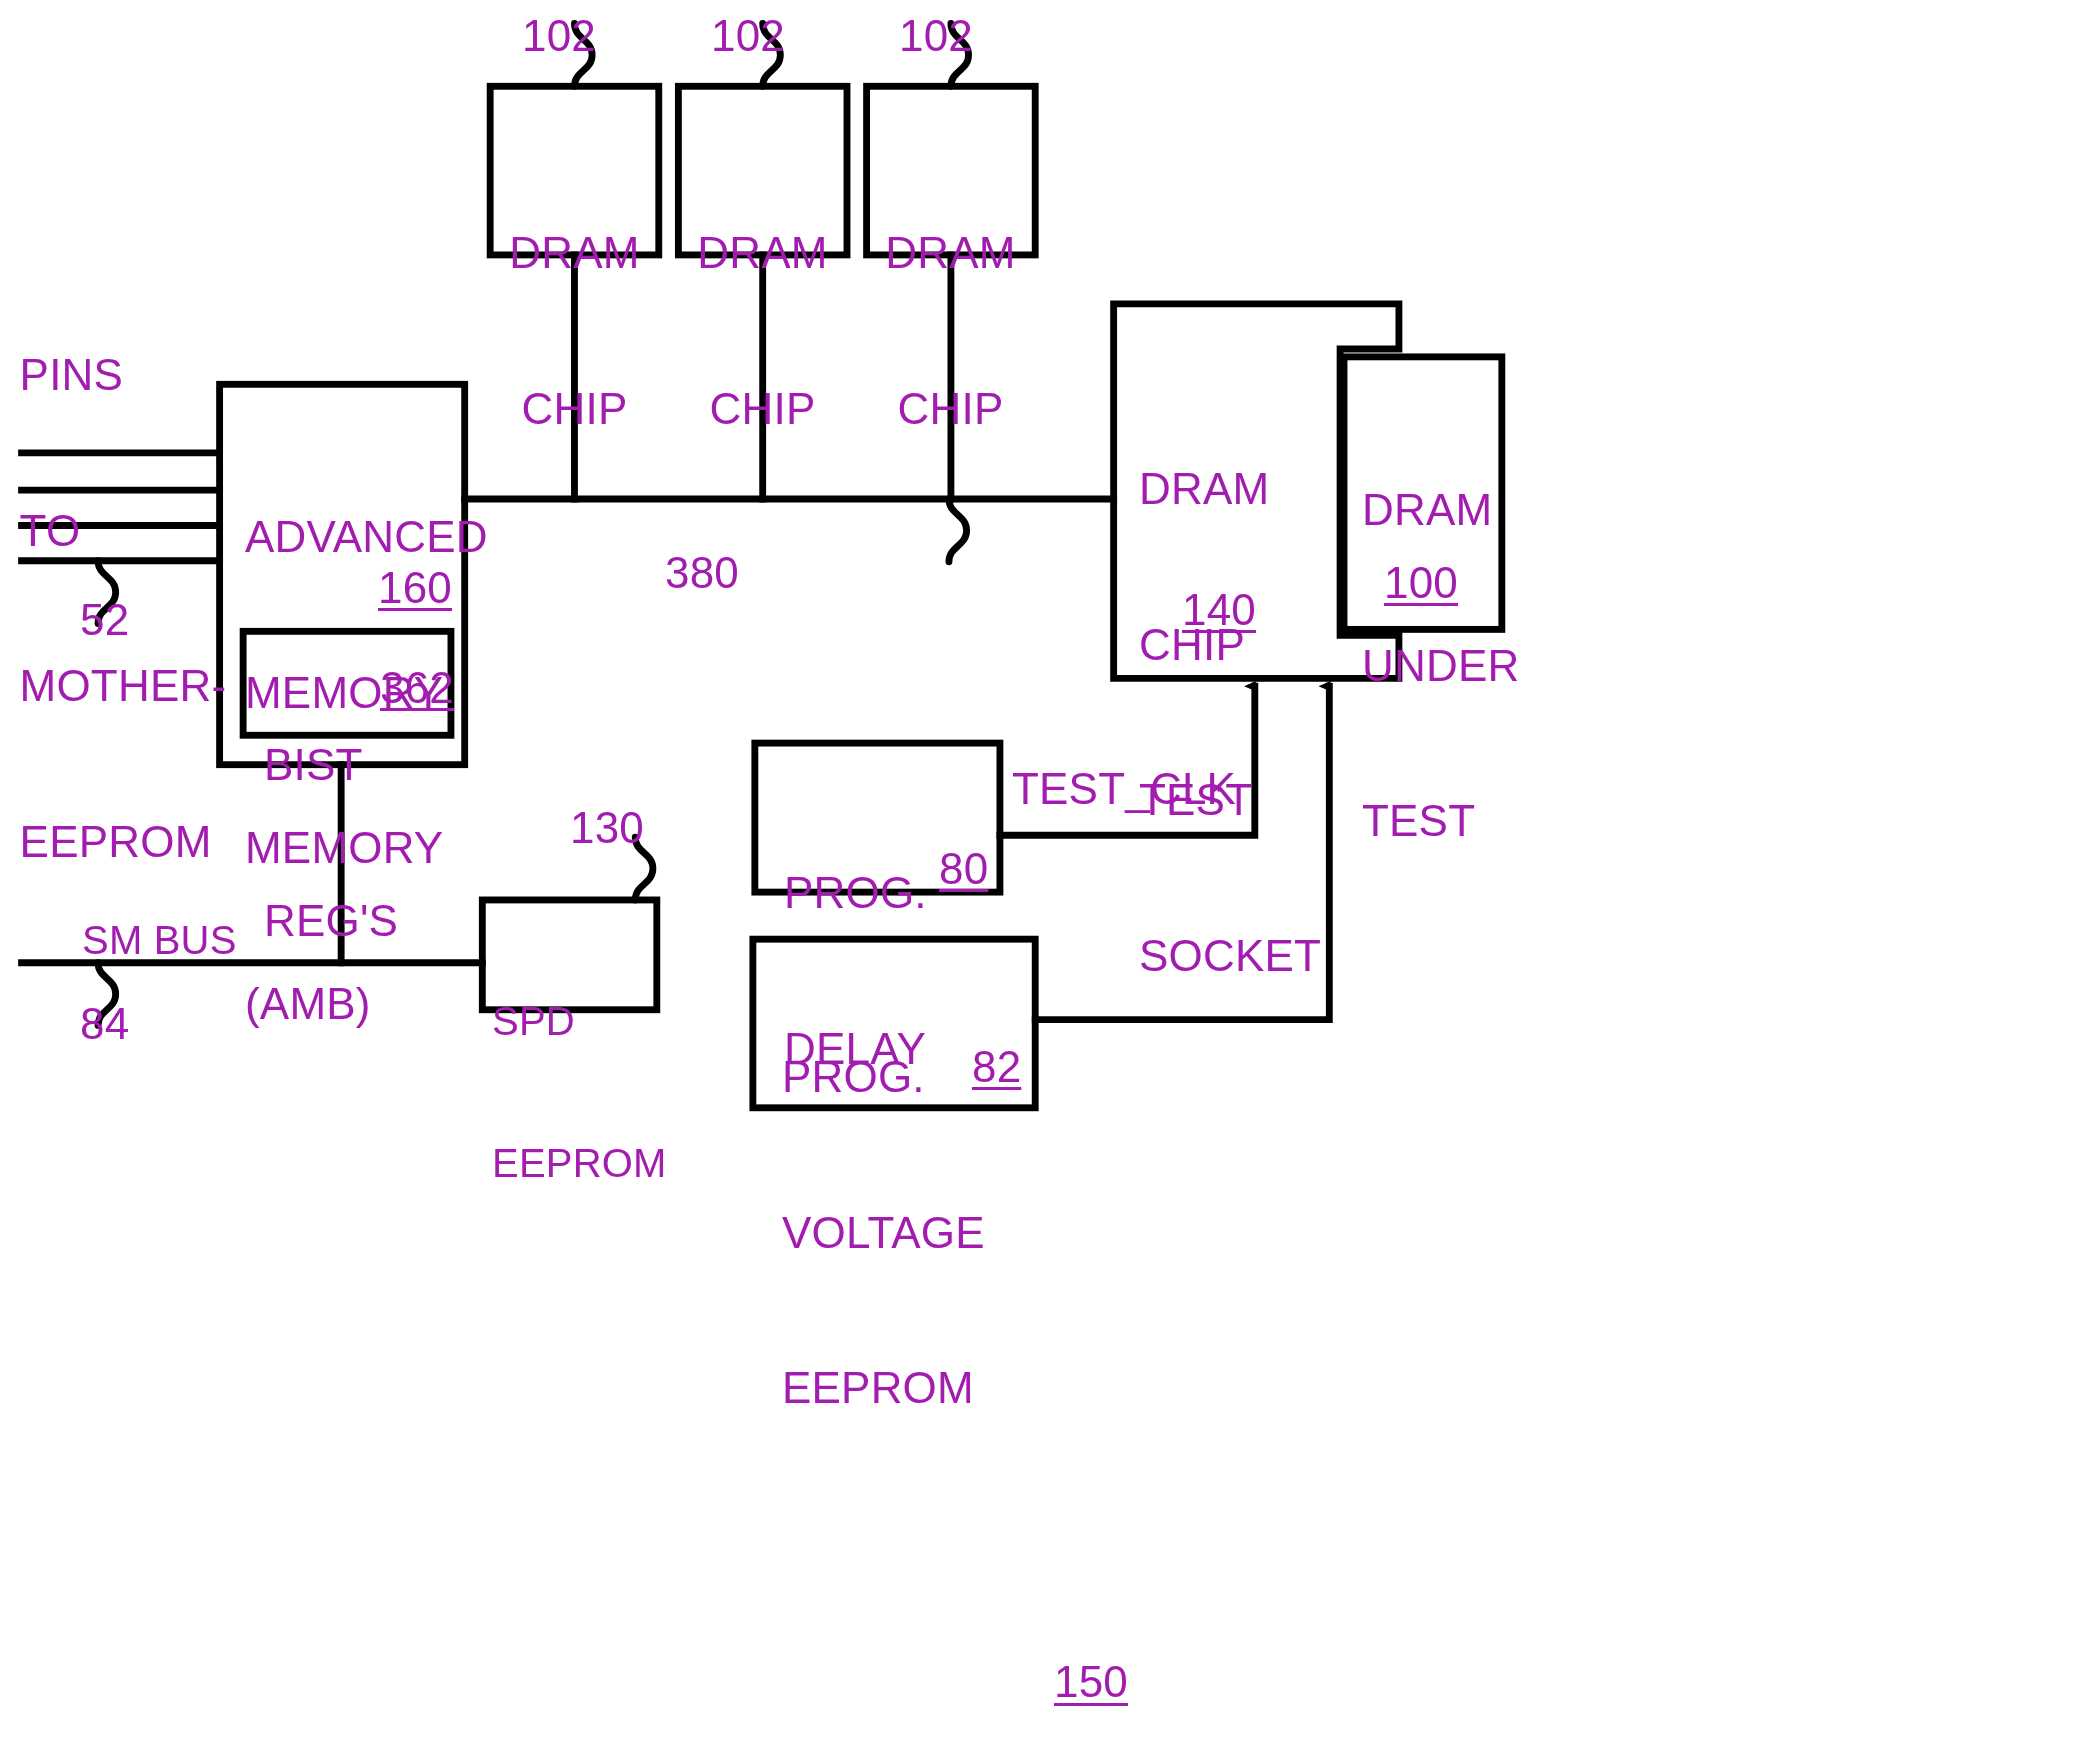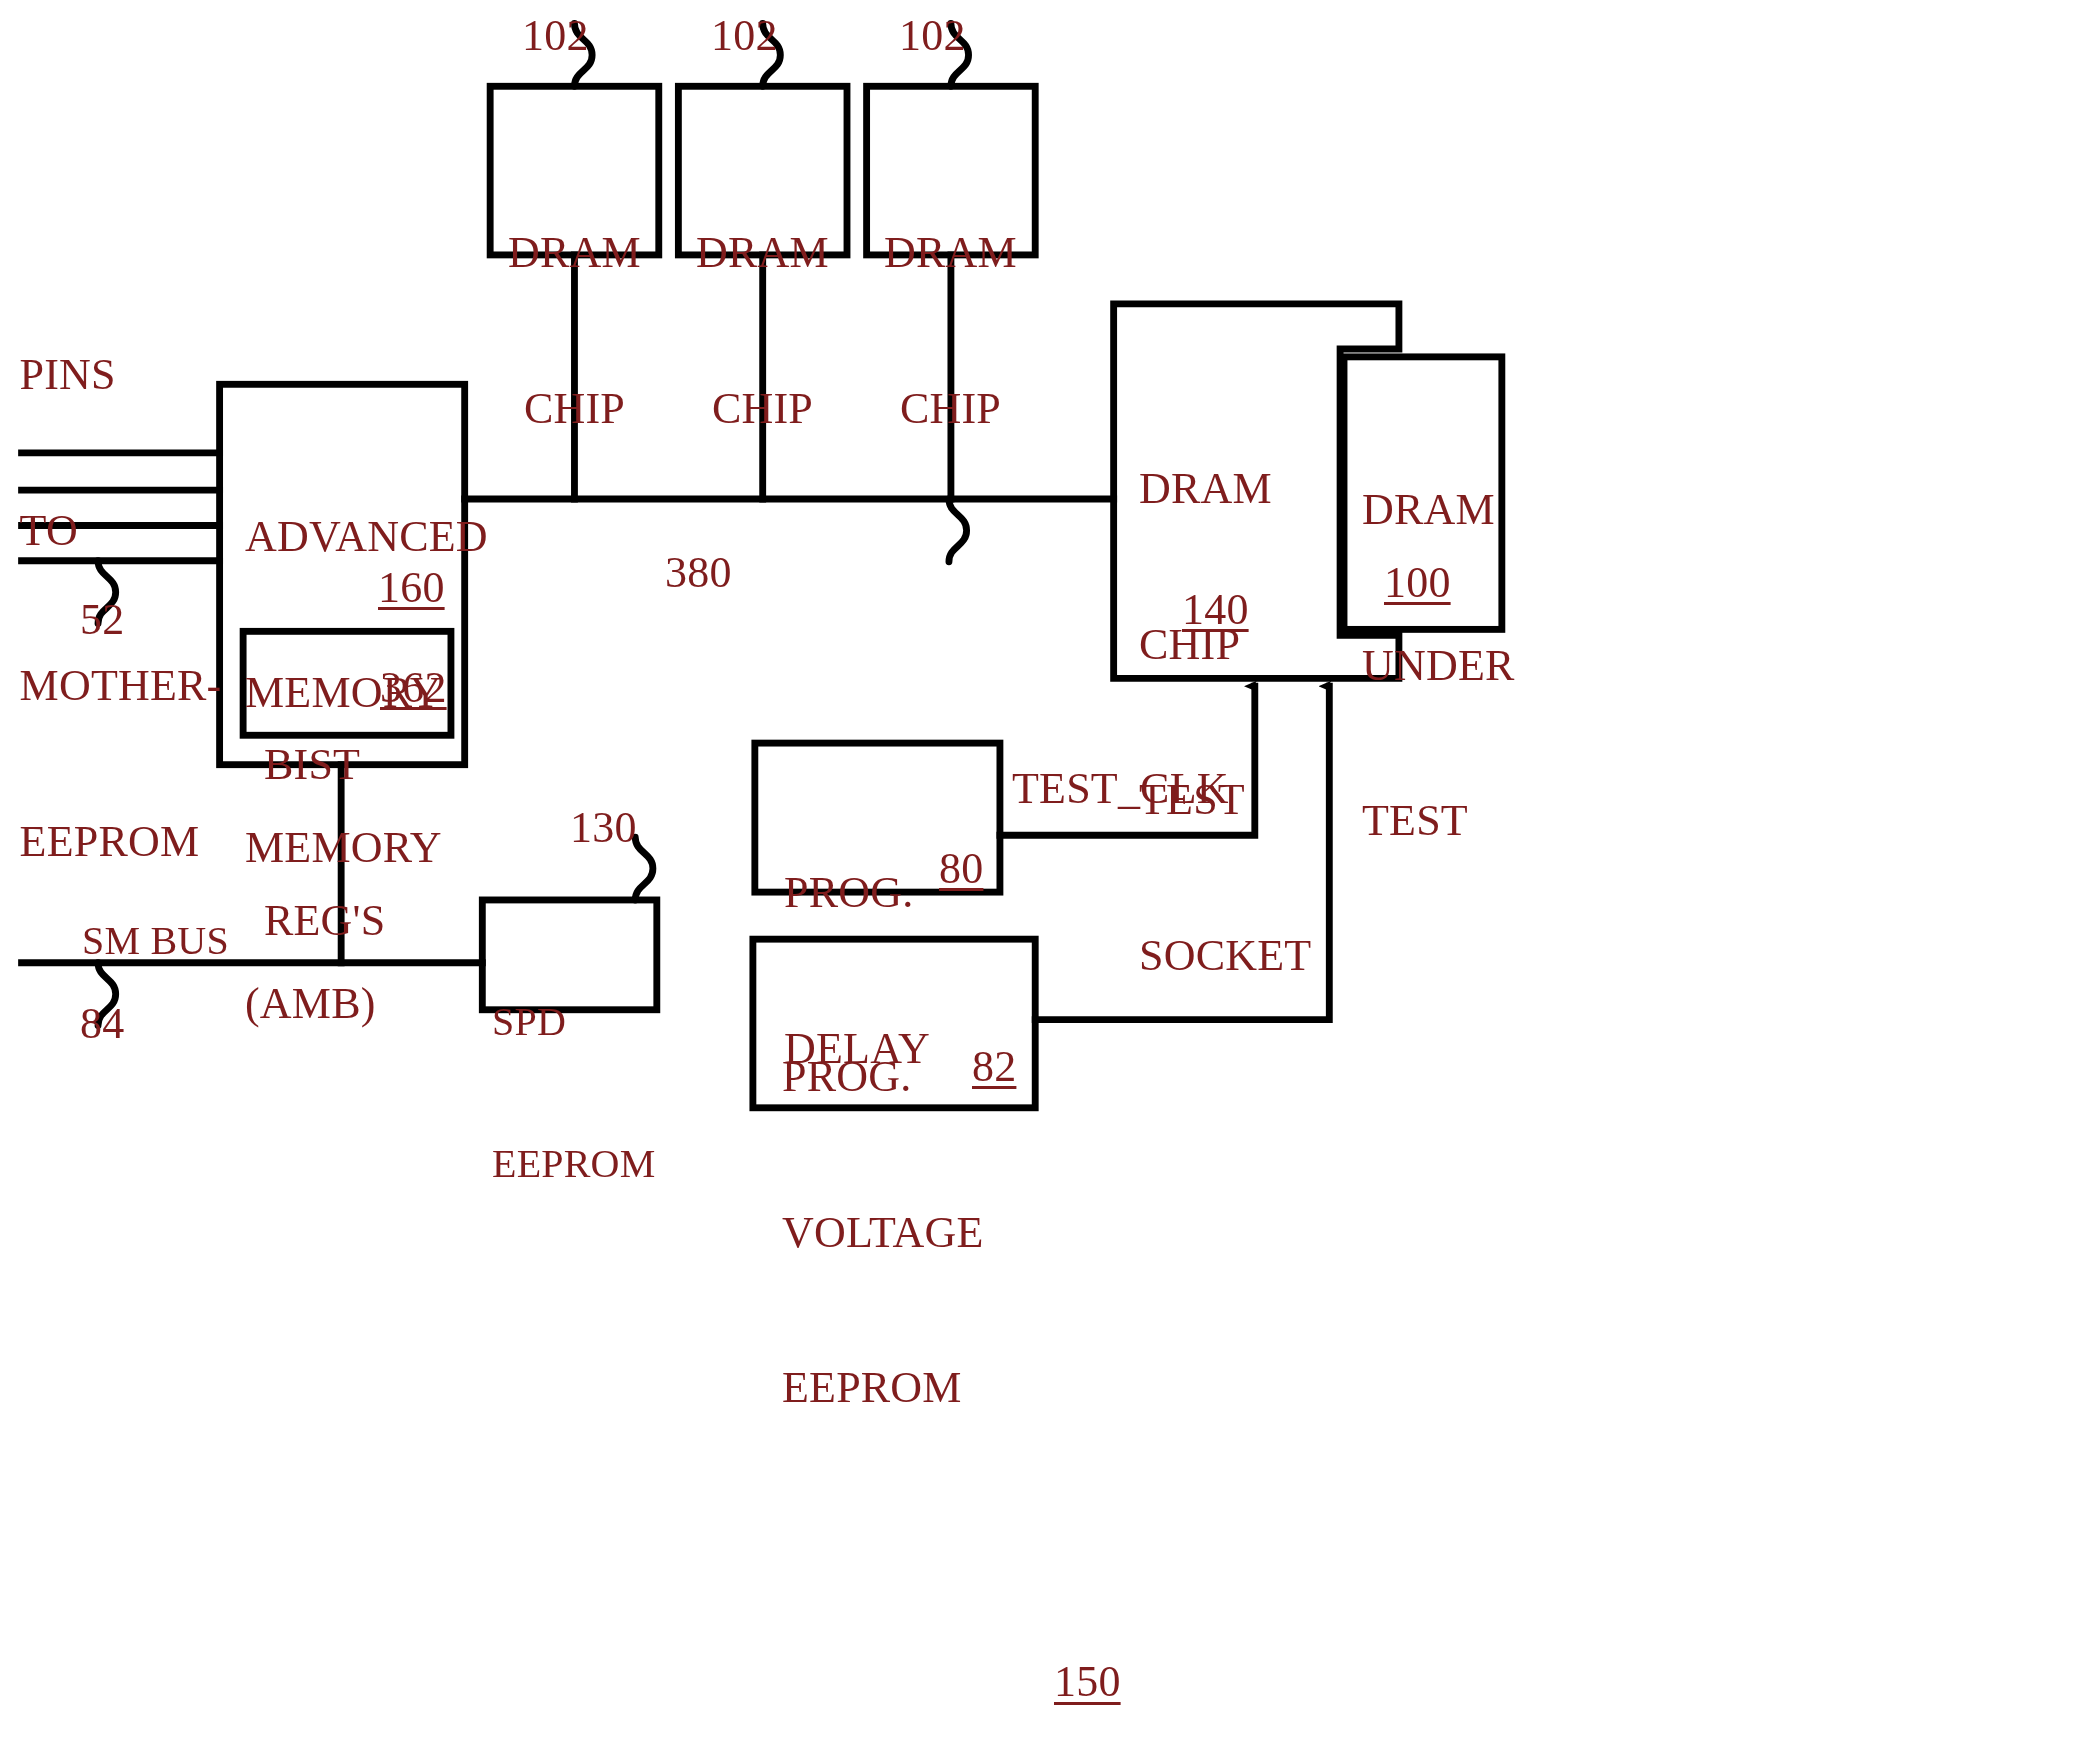--- a/index.html
+++ b/index.html
@@ -20,22 +20,22 @@
   }
   #figure svg {
     position: absolute;
     left: 0;
     top: 0;
     width: 2092px;
     height: 1746px;
   }
   .lbl {
     position: absolute;
-    font-family: Liberation Serif, serif;
-    color: #7f1d1d;
+    font-family: Liberation Sans, sans-serif;
+    color: #a21caf;
     white-space: pre;
     line-height: 1.18;
     letter-spacing: 0.2px;
   }
   .t-box {
     font-size: 44px;
   }
   .t-ref {
     font-size: 44px;
     text-decoration: underline;

